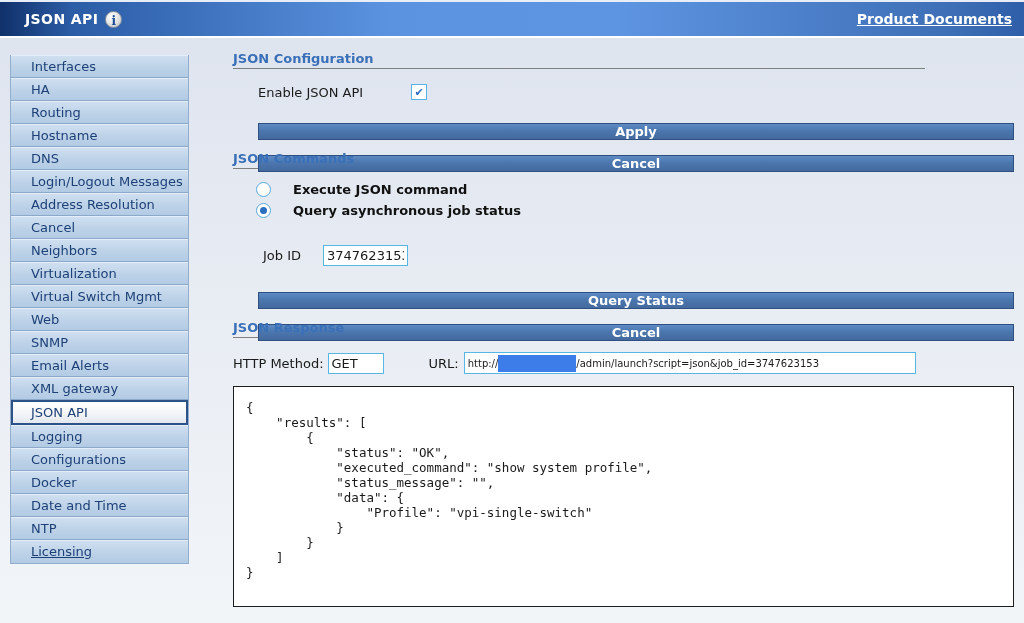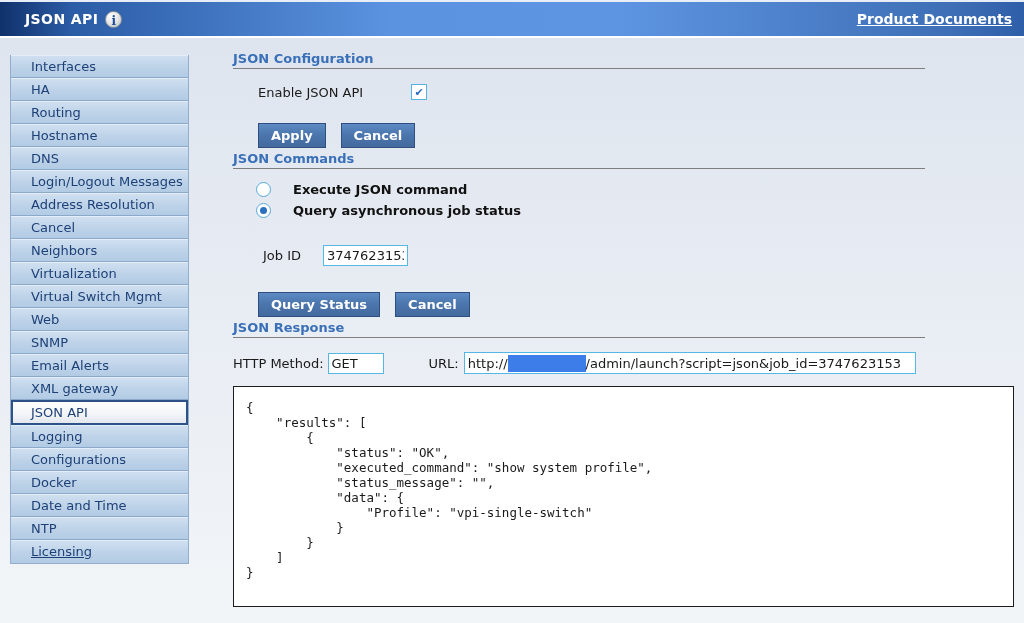--- a/index.html
+++ b/index.html
@@ -58,21 +58,21 @@
   .sec-title { font-size:13px; font-weight:bold; color:#3a70b8; margin-top:3px; line-height:15px; }
   .sec-rule { width:692px; border:none; border-top:1px solid #7f7f7f; margin-top:2px; }
 
   .enable-row { margin:13px 0 0 25px; height:18px; display:flex; align-items:flex-end; font-size:13px;gap:28px; }
   .checkbox {
     width:16px; height:16px; background:#ffffff; border:1px solid #58b2e2;
     margin-left:20px; text-align:center; line-height:14px; cursor:pointer;
   }
   .checkbox.checked::after { content:"✔"; color:#2f6cc3; font-size:11px; font-weight:bold; }
 
-  .btn-row { margin:23px 0 0 25px; height:25px; display:flex; gap:15px; }
+  .btn-row { margin:23px 0 0 25px; height:25px; display:flex; gap:15px;flex-direction:column; }
   .btn-row.second { margin-top:26px; }
   .btn {
     background:linear-gradient(180deg,#5e8bc4 0%,#4b76ae 45%,#446a9e 100%);
     border:1px solid #2f4f80; color:#ffffff; font-weight:bold; font-size:13px;
     font-family:"DejaVu Sans","Liberation Sans",sans-serif;
     padding:0 12px; height:25px; cursor:pointer;
   }
 
   .radio-group { margin:11px 0 0 23px; }
   .radio-row { display:flex; align-items:center; height:18px; margin-bottom:3px; cursor:pointer; }
@@ -93,21 +93,21 @@
     font-family:"DejaVu Sans","Liberation Sans",sans-serif; color:#1a1a1a; background:#fff;
   }
   .job-input { width:85px; }
 
   .method-row { margin:13px 0 0 0; height:24px; display:flex; align-items:center; font-size:13px; }
   .method-input { width:56px; margin-left:4px; }
   .url-label { margin-left:45px; }
   .url-box {
     margin-left:5px; width:452px; height:22px; background:#ffffff;
     border:1px solid #55b7e5; display:flex; align-items:center;
-    padding:0 3px; font-size:13px; white-space:nowrap; overflow:hidden; cursor:text;
+    padding:0 3px; font-size:10px; white-space:nowrap; overflow:hidden; cursor:text;
   }
   .redaction { display:inline-block; width:78px; height:17px; background:#3d7de9; flex:none; }
 
   .response-box {
     margin-top:11px; width:781px; height:221px; background:#ffffff;
     border:1px solid #1c1c1c; padding:13px 12px; overflow:hidden;
   }
   .response-box pre {
     font-family:"DejaVu Sans Mono","Liberation Mono",monospace;
     font-size:12.5px; line-height:15px; color:#1a1a1a; white-space:pre;

